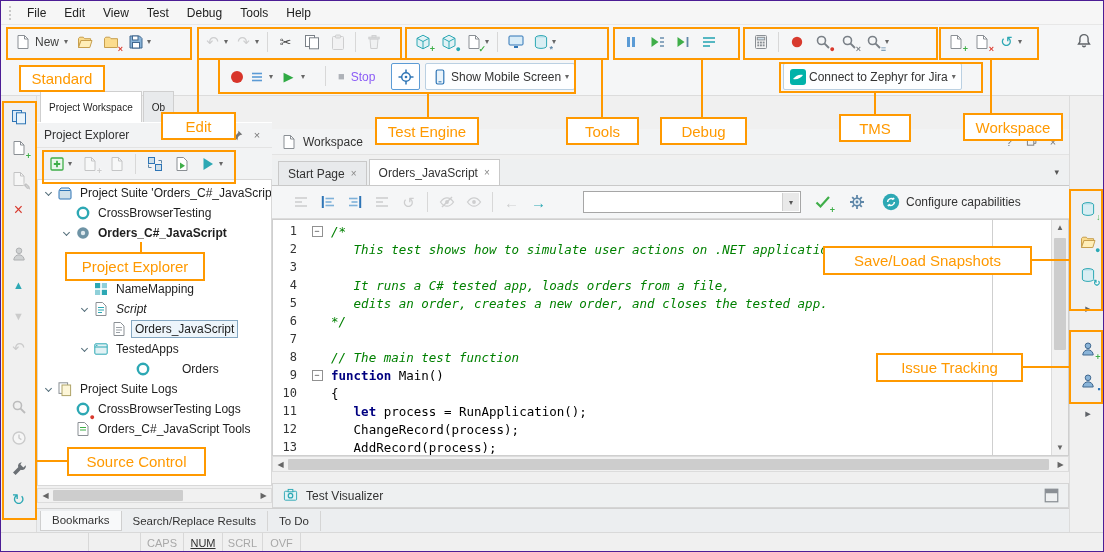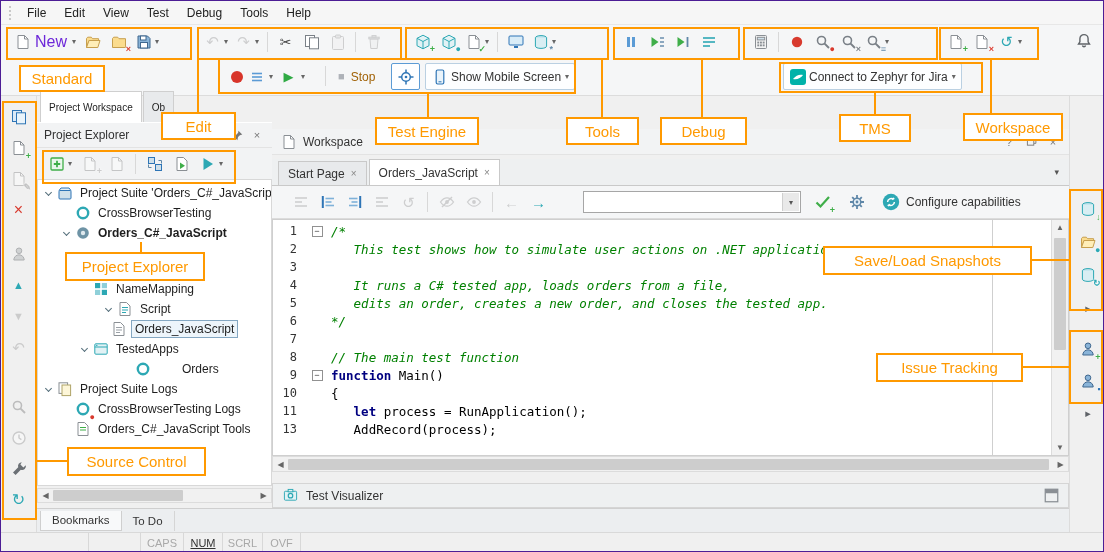--- a/index.html
+++ b/index.html
@@ -12,26 +12,26 @@
   .row1{position:absolute;left:0;top:24px;width:100%;height:33px;background:#f5f6f7}
   .row2{position:absolute;left:0;top:57px;width:100%;height:38px;background:#f5f6f7;border-bottom:1px solid #dcdcdc}
   .tgroup{position:absolute;top:3px;display:flex;align-items:center;height:27px;gap:1px}
   .tbtn{height:26px;min-width:25px;display:inline-flex;align-items:center;justify-content:center;gap:2px;padding:0 3px;border-radius:2px;cursor:default}
   .ic{width:17px;height:17px;display:inline-flex;align-items:center;justify-content:center;position:relative}
   .ic svg{width:16px;height:16px}
   .ic .ov{position:absolute;right:-4px;bottom:-4px;font-size:9px;font-weight:700;line-height:1;text-shadow:0 0 2px #fff,0 0 2px #fff}
   .dis{opacity:.45;filter:grayscale(.9)}
   .glyph{line-height:1}
   .caret{font-size:8px;color:#666;margin-left:1px}
-  .tlbl{font-size:16px;color:#6d28d9;margin:0 2px}
+  .tlbl{font-size:12px;color:#404040;margin:0 2px}
   .vsep{width:1px;height:20px;background:#d8d8d8;margin:0 4px}
   .r2grp{position:absolute;top:5px;height:27px;display:flex;align-items:center;gap:3px;padding:0 5px}
   .framed{border:1px solid #bad0e2;background:#fdfeff;border-radius:2px}
   .framed.hot{border-color:#5b9bd5}
-  .mutetxt{color:#a16207;font-size:12px;margin-left:3px}
+  .mutetxt{color:#8b5cf6;font-size:12px;margin-left:3px}
   .zephyr .zlbl{font-size:12px;color:#333}
   .reddot{width:12px;height:12px;border-radius:50%;background:#d8352a;display:inline-block}
   
   .leftstrip{position:absolute;left:0;top:95px;width:36px;height:436px;background:#f0f0f0;border-right:1px solid #dcdcdc;display:flex;flex-direction:column;align-items:center;padding-top:8px;gap:5px}
   .rightstrip{position:absolute;left:1068px;top:95px;width:36px;height:436px;background:#f0f0f0;border-left:1px solid #dcdcdc}
   .rsbtn{position:absolute;left:5px;width:26px;height:26px;display:flex;align-items:center;justify-content:center}
   
   .leftpanel{position:absolute;left:36px;top:95px;width:235px;height:412px;background:#f0f0f0}
   .wtabs{height:26px;display:flex;align-items:flex-end;padding-left:3px}
   .wtab{height:22px;display:flex;align-items:center;padding:15px 8px;font-size:10px;background:#e8eaec;border:1px solid #cfcfcf;border-bottom:none;margin-right:1px;max-width:130px;overflow:hidden;white-space:nowrap}
@@ -633,21 +633,21 @@
           <span class="ic">
             <svg viewBox="0 0 16 16">
               <rect x="2" y="2" width="5.2" height="5.2" fill="#2da8b4"></rect>
               <rect x="8.8" y="2" width="5.2" height="5.2" fill="#8fd0d9"></rect>
               <rect x="2" y="8.8" width="5.2" height="5.2" fill="#8fd0d9"></rect>
               <rect x="8.8" y="8.8" width="5.2" height="5.2" fill="#2da8b4"></rect>
             </svg>
           </span>
           <span class="tlab">NameMapping</span>
         </div>
-        <div class="trow" style="padding-left: 64px;">
+        <div class="trow" style="padding-left: 40px; font-style: italic;">
           <span class="texp">
             <i></i>
           </span>
           <span class="ic">
             <svg viewBox="0 0 16 16">
               <path d="M3 1.5h6.5L13 5v9.5H3z" fill="#fff" stroke="#8a8f94"></path>
               <path d="M5 6.5h6M5 9h6M5 11.5h4" stroke="#2da8b4" stroke-width="1.1"></path>
             </svg>
           </span>
           <span class="tlab">Script</span>
@@ -922,20 +922,25 @@
             <span class="lnum">10</span>
             <span class="fold"></span>
             <span class="ctext"><span class="ctxt">{</span></span>
           </div>
           <div class="cline">
             <span class="lnum">11</span>
             <span class="fold"></span>
             <span class="ctext"><span class="ctxt">   </span><span class="ckw">let</span><span class="ctxt"> process = RunApplication();</span></span>
           </div>
           <div class="cline">
+            <span class="lnum">12</span>
+            <span class="fold"></span>
+            <span class="ctext"><span class="ctxt">   ChangeRecord(process);</span></span>
+          </div>
+          <div class="cline">
             <span class="lnum">13</span>
             <span class="fold"></span>
             <span class="ctext"><span class="ctxt">   AddRecord(process);</span></span>
           </div>
         </div>
       <div class="ruler"></div>
       <div class="vscroll">
         <span class="varr" style="top:0">▲</span>
         <span class="vthumb"></span>
         <span class="varr" style="bottom:0">▼</span>
@@ -1017,20 +1022,21 @@
         </span>
       </div>
       <div class="rsbtn" style="top: 304px;">
         <span class="ic">
           <span class="glyph" style="color:#5f6368;font-size:11px">▸</span>
         </span>
       </div>
     </div>
   <div class="bottomtabs" id="bottomtabs">
       <div class="btab active">Bookmarks</div>
+      <div class="btab">Search/Replace Results</div>
       <div class="btab">To Do</div>
     </div>
   <div class="statusbar" id="statusbar">
       <div class="scell" style="width: 88px;"></div>
       <div class="scell" style="width: 52px;"></div>
       <div class="scell muted" style="width: 43px;">CAPS</div>
       <div class="scell" style="width: 39px; text-decoration: underline;">NUM</div>
       <div class="scell muted" style="width: 40px;">SCRL</div>
       <div class="scell muted" style="width: 38px;">OVF</div>
       <div class="scell fill"></div>

